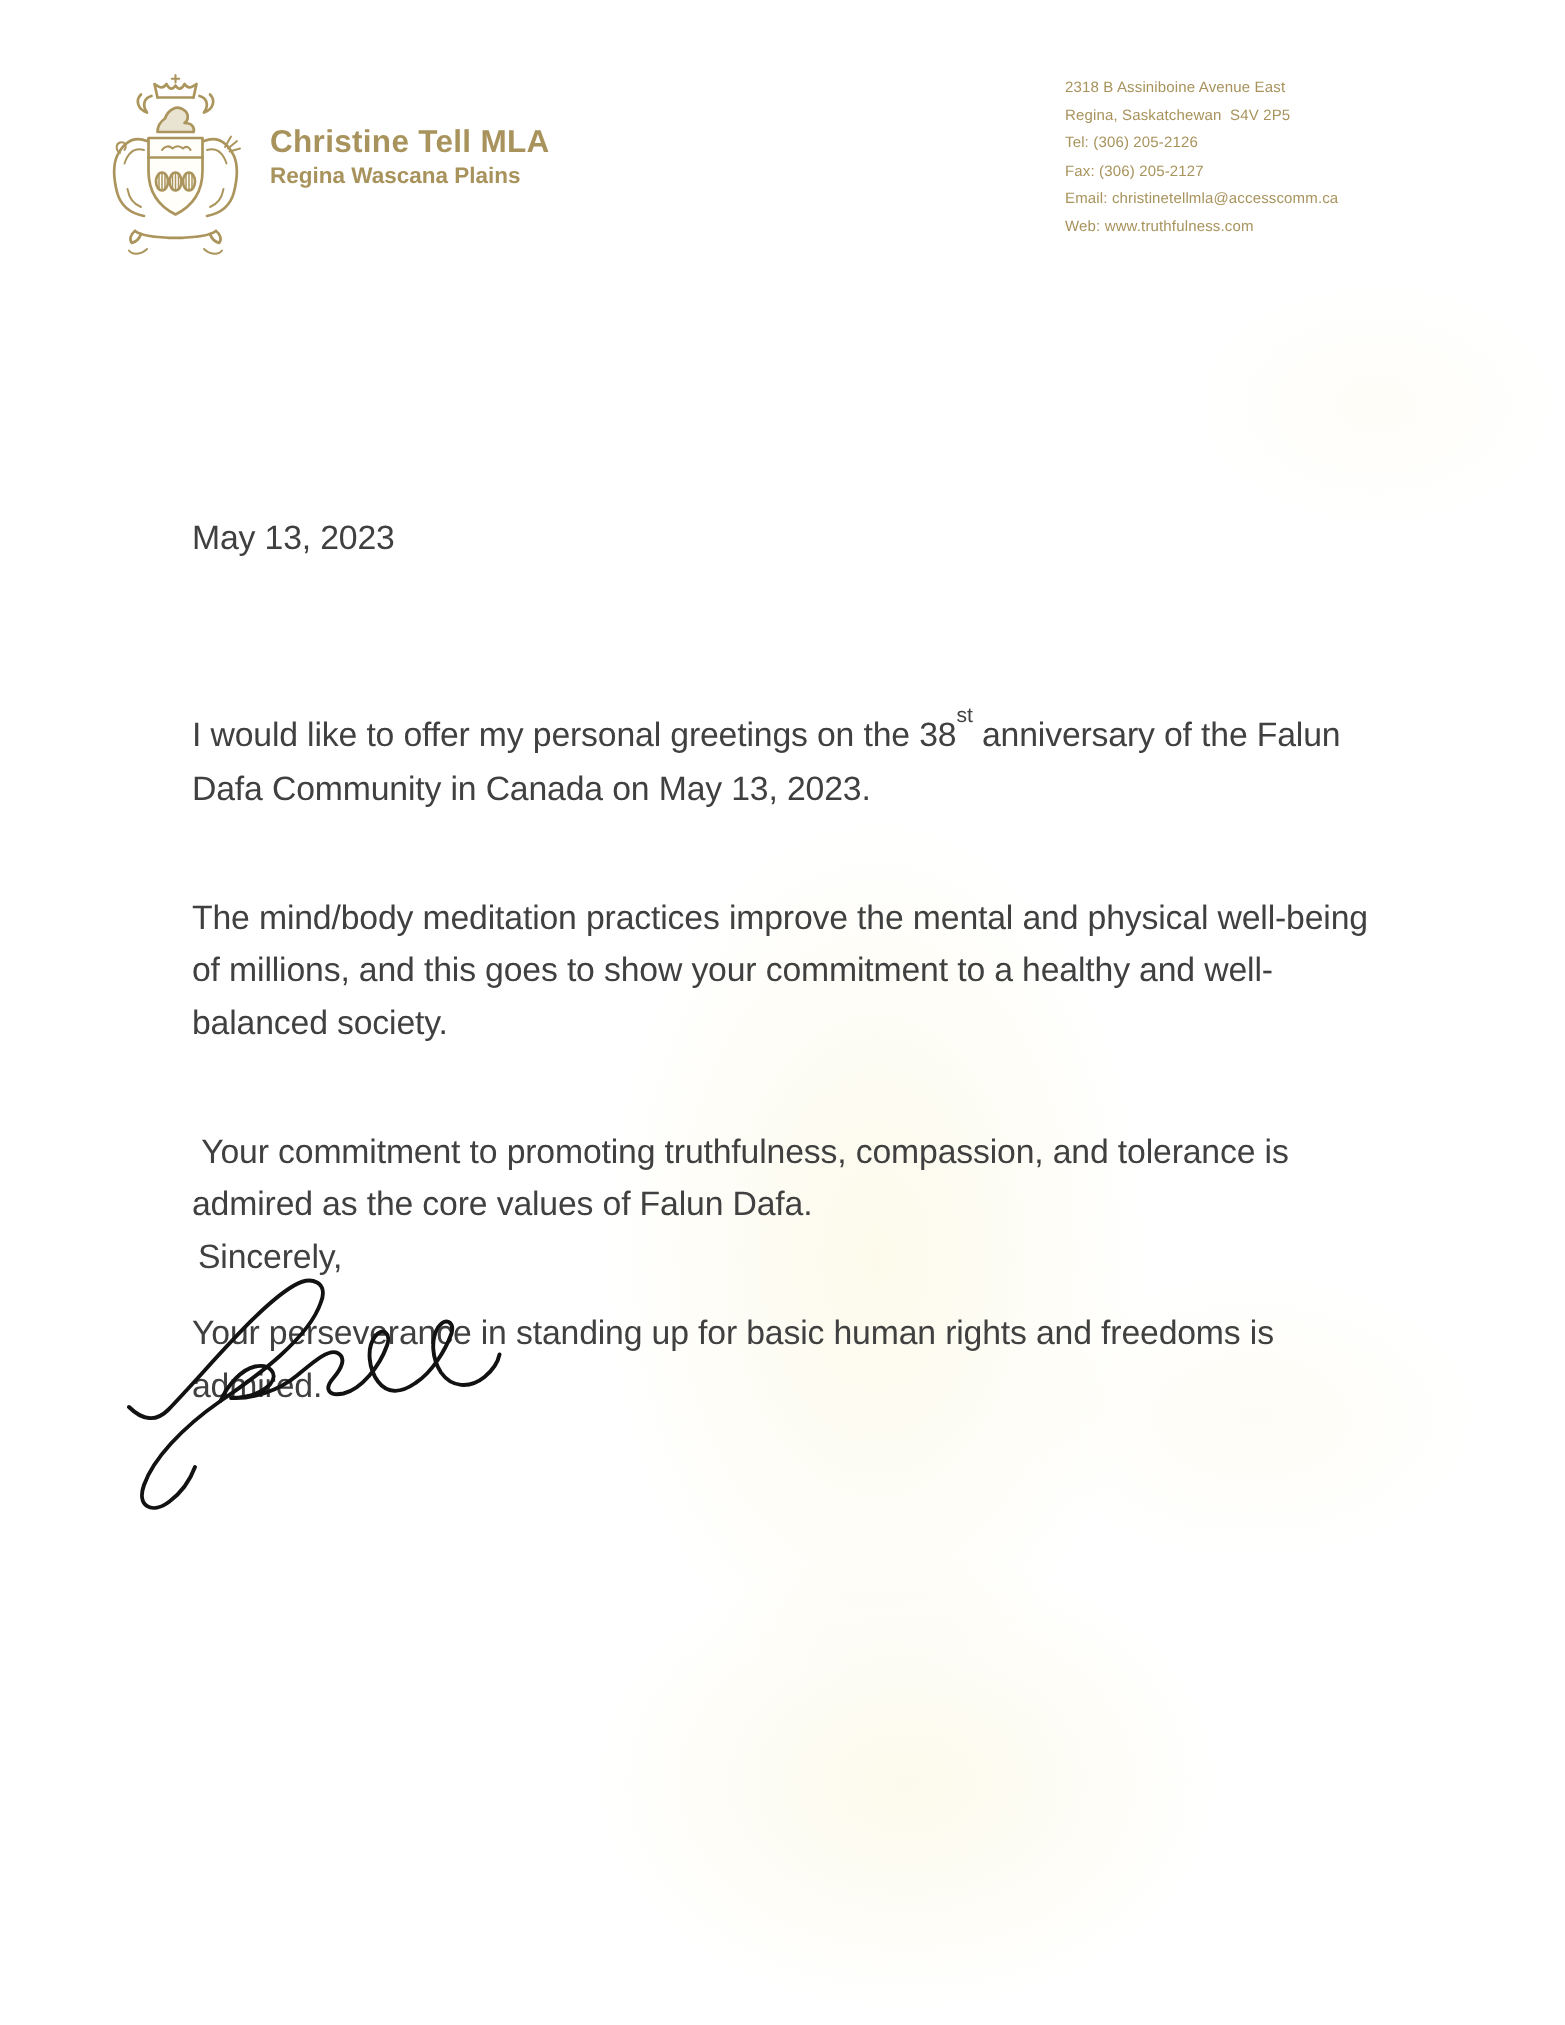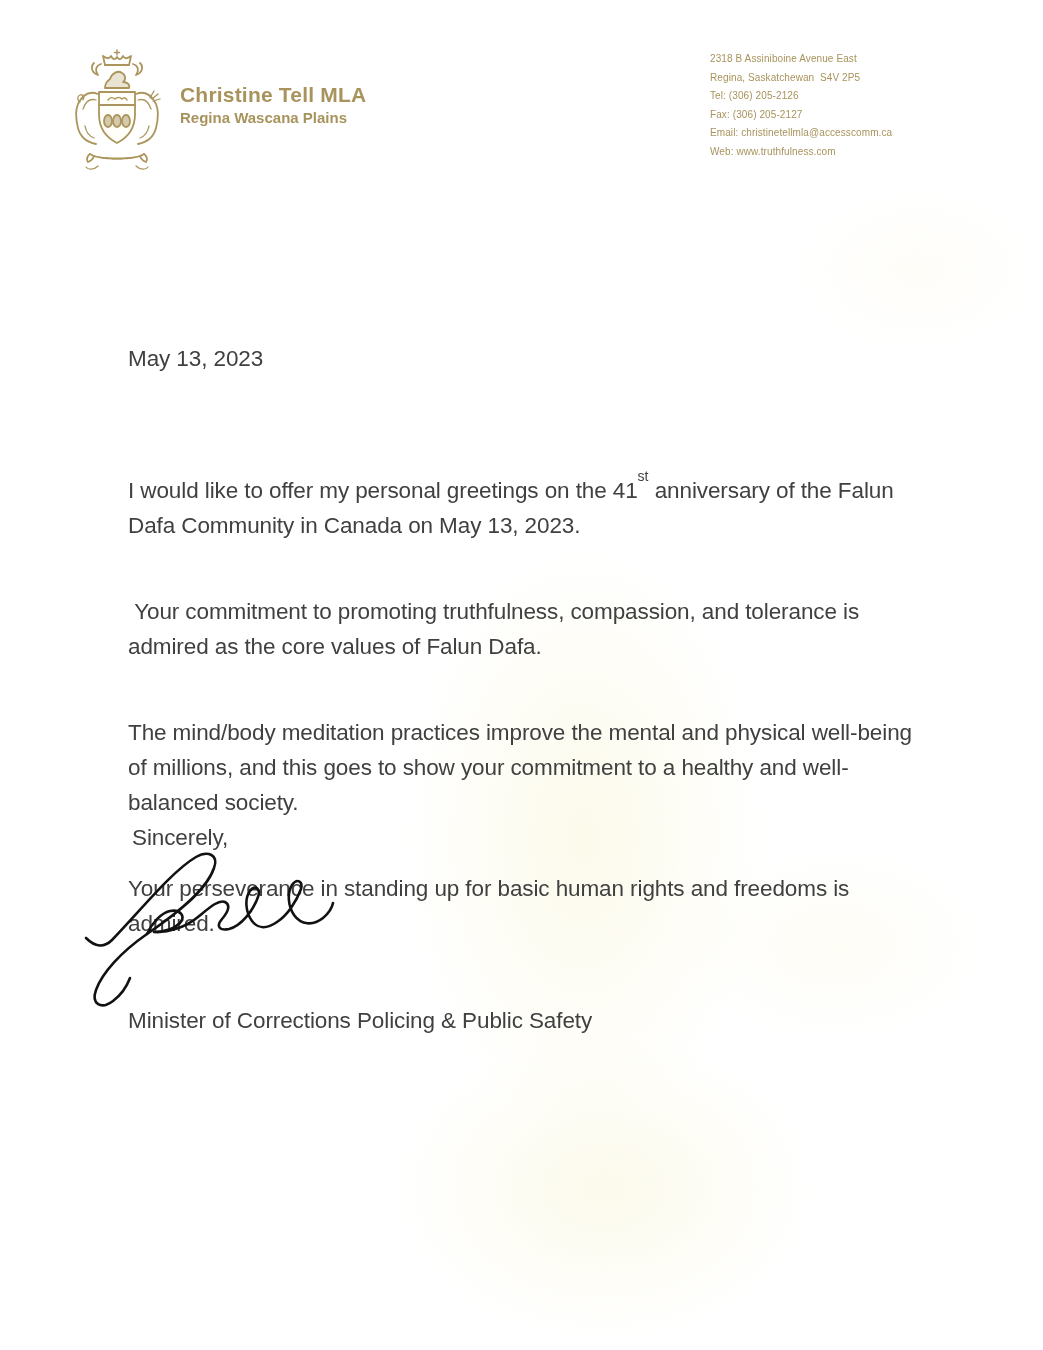--- a/index.html
+++ b/index.html
@@ -90,35 +90,34 @@
     <div>Regina, Saskatchewan&nbsp; S4V 2P5</div>
     <div>Tel: (306) 205-2126</div>
     <div>Fax: (306) 205-2127</div>
     <div>Email: christinetellmla@accesscomm.ca</div>
     <div>Web: www.truthfulness.com</div>
   </div>
 
   <div class="date body-text">May 13, 2023</div>
 
   <div class="letter-body body-text">
-    <p><span>I would like to offer my personal greetings on the 41</span><sup class="ord">st</sup><span> anniversary of the Falun
+    <p><span>I would like to offer my personal greetings on the 38</span><sup class="ord">st</sup><span> anniversary of the Falun
 Dafa Community in Canada on May 13, 2023.</span></p>
-    <p>&nbsp;Your commitment to promoting truthfulness, compassion, and tolerance is
-admired as the core values of Falun Dafa.</p>
     <p>The mind/body meditation practices improve the mental and physical well-being
 of millions, and this goes to show your commitment to a healthy and well-
 balanced society.</p>
+    <p>&nbsp;Your commitment to promoting truthfulness, compassion, and tolerance is
+admired as the core values of Falun Dafa.</p>
     <p>Your perseverance in standing up for basic human rights and freedoms is
 admired.</p>
   </div>
 
   <div class="closing body-text">Sincerely,</div>
 
   <svg class="sig" width="290" height="175" viewBox="60 840 290 175" aria-hidden="true">
     <g stroke="#121212" fill="none" stroke-width="2.6" stroke-linecap="round" stroke-linejoin="round">
       <path d="M86 938 C95 947 104 948 112 940 C140 911 172 871 196 857 C208 850 219 855 214 868 C206 892 172 917 147 934 C121 952 102 973 96 990 C91 1004 101 1010 113 1001 C121 995 127 986 130 978"></path>
       <path d="M147 934 C152 923 161 913 170 911 C180 909 186 916 180 923 C173 930 162 932 154 932 C168 933 186 927 198 917 C209 908 219 899 225 902 C231 905 228 912 222 919 C216 926 219 931 229 929 C241 926 253 911 258 897 C261 889 255 884 250 891 C244 899 246 913 252 921 C258 929 267 929 277 922 C288 915 297 900 301 889 C303 881 297 878 292 885 C287 893 288 906 294 915 C301 925 313 926 323 918 C329 913 332 908 333 903"></path>
     </g>
   </svg>
 
-  <div class="signoff-title body-text">Minister of Corrections Policing &amp; Public Safety</div>
 
 </div>
 
 </body></html>

